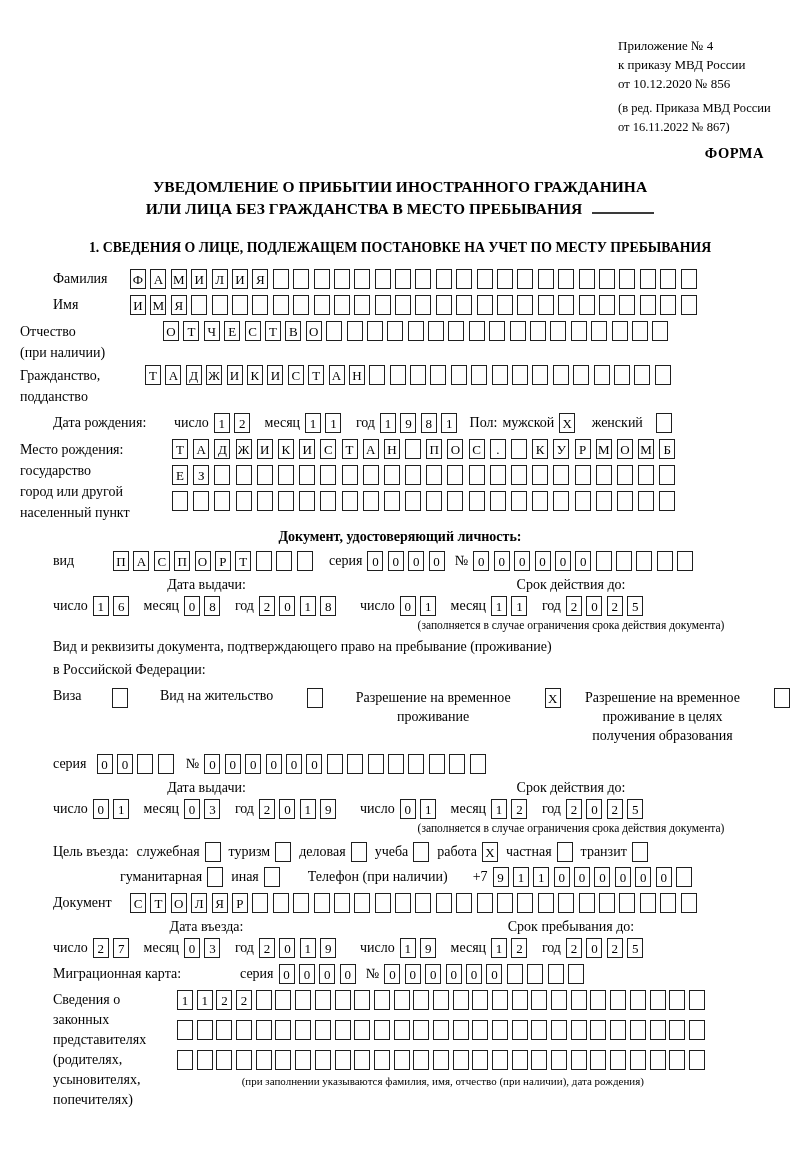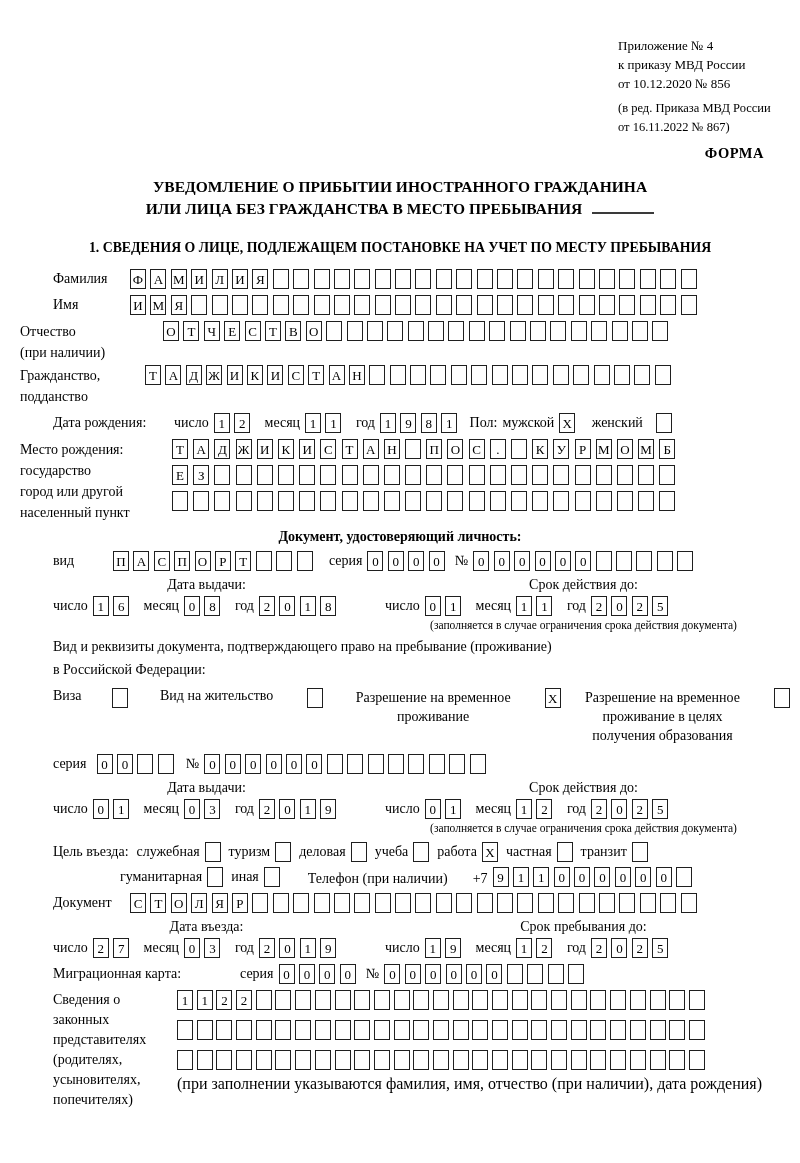--- a/index.html
+++ b/index.html
@@ -41,40 +41,40 @@
   .p27 .cell { margin-right:3.7px; }
   .mb6 { margin-bottom:6px; }
   .mb10 { margin-bottom:10px; }
 
   
   .dglab { flex-shrink:0; margin-right:5px; }
   .mlg { margin-left:10px; }
   .dgrow { display:flex; align-items:center; }
   .datepair { display:flex; margin-top:6px; align-items:flex-start; }
   .dp-left { width:360px; padding-left:53px; flex-shrink:0; }
-  .dp-right { flex:1; padding-right:18px;margin-left:25px; }
+  .dp-right { flex:1; padding-right:18px; }
   .dp-h { text-align:center; margin-bottom:3px; }
   .note { font-size:11.5px; margin-top:3px; text-align:center; white-space:nowrap; }
 
   .plain { padding-left:53px; margin-top:6px; line-height:20px; }
   .b { font-weight:bold; }
   .center { text-align:center; padding-left:0; }
 
   
   .cbrow { display:flex; align-items:flex-start; padding-left:53px; margin-top:8px; }
   .cb-item { display:flex; align-items:flex-start;gap:24px; }
   .cb-multi { text-align:center; line-height:19px; }
   .ml6{margin-left:6px}.ml10{margin-left:10px}.ml20{margin-left:20px}.ml28{margin-left:28px}.ml40{margin-left:40px}
   .pp { display:flex; align-items:center; margin-left:8px; }
   .pp .cell { margin-left:5px; margin-right:0; }
-  .pl120 { padding-left:120px;align-items:flex-end; }
+  .pl120 { padding-left:120px; }
 
   .reps { display:flex; align-items:flex-start; padding-left:53px; margin-top:6px; }
   .reps-label { width:124px; flex-shrink:0; line-height:20px; }
-  .reps-note { font-size:16px; margin-top:5px; text-align:center; }
+  .reps-note { font-size:11px; margin-top:5px; text-align:center; }
 </style>
 </head>
 <body>
 
 <div class="page">
 
   <div class="hdr">
     <div>Приложение № 4</div>
     <div>к приказу МВД России</div>
     <div>от 10.12.2020 № 856</div>

